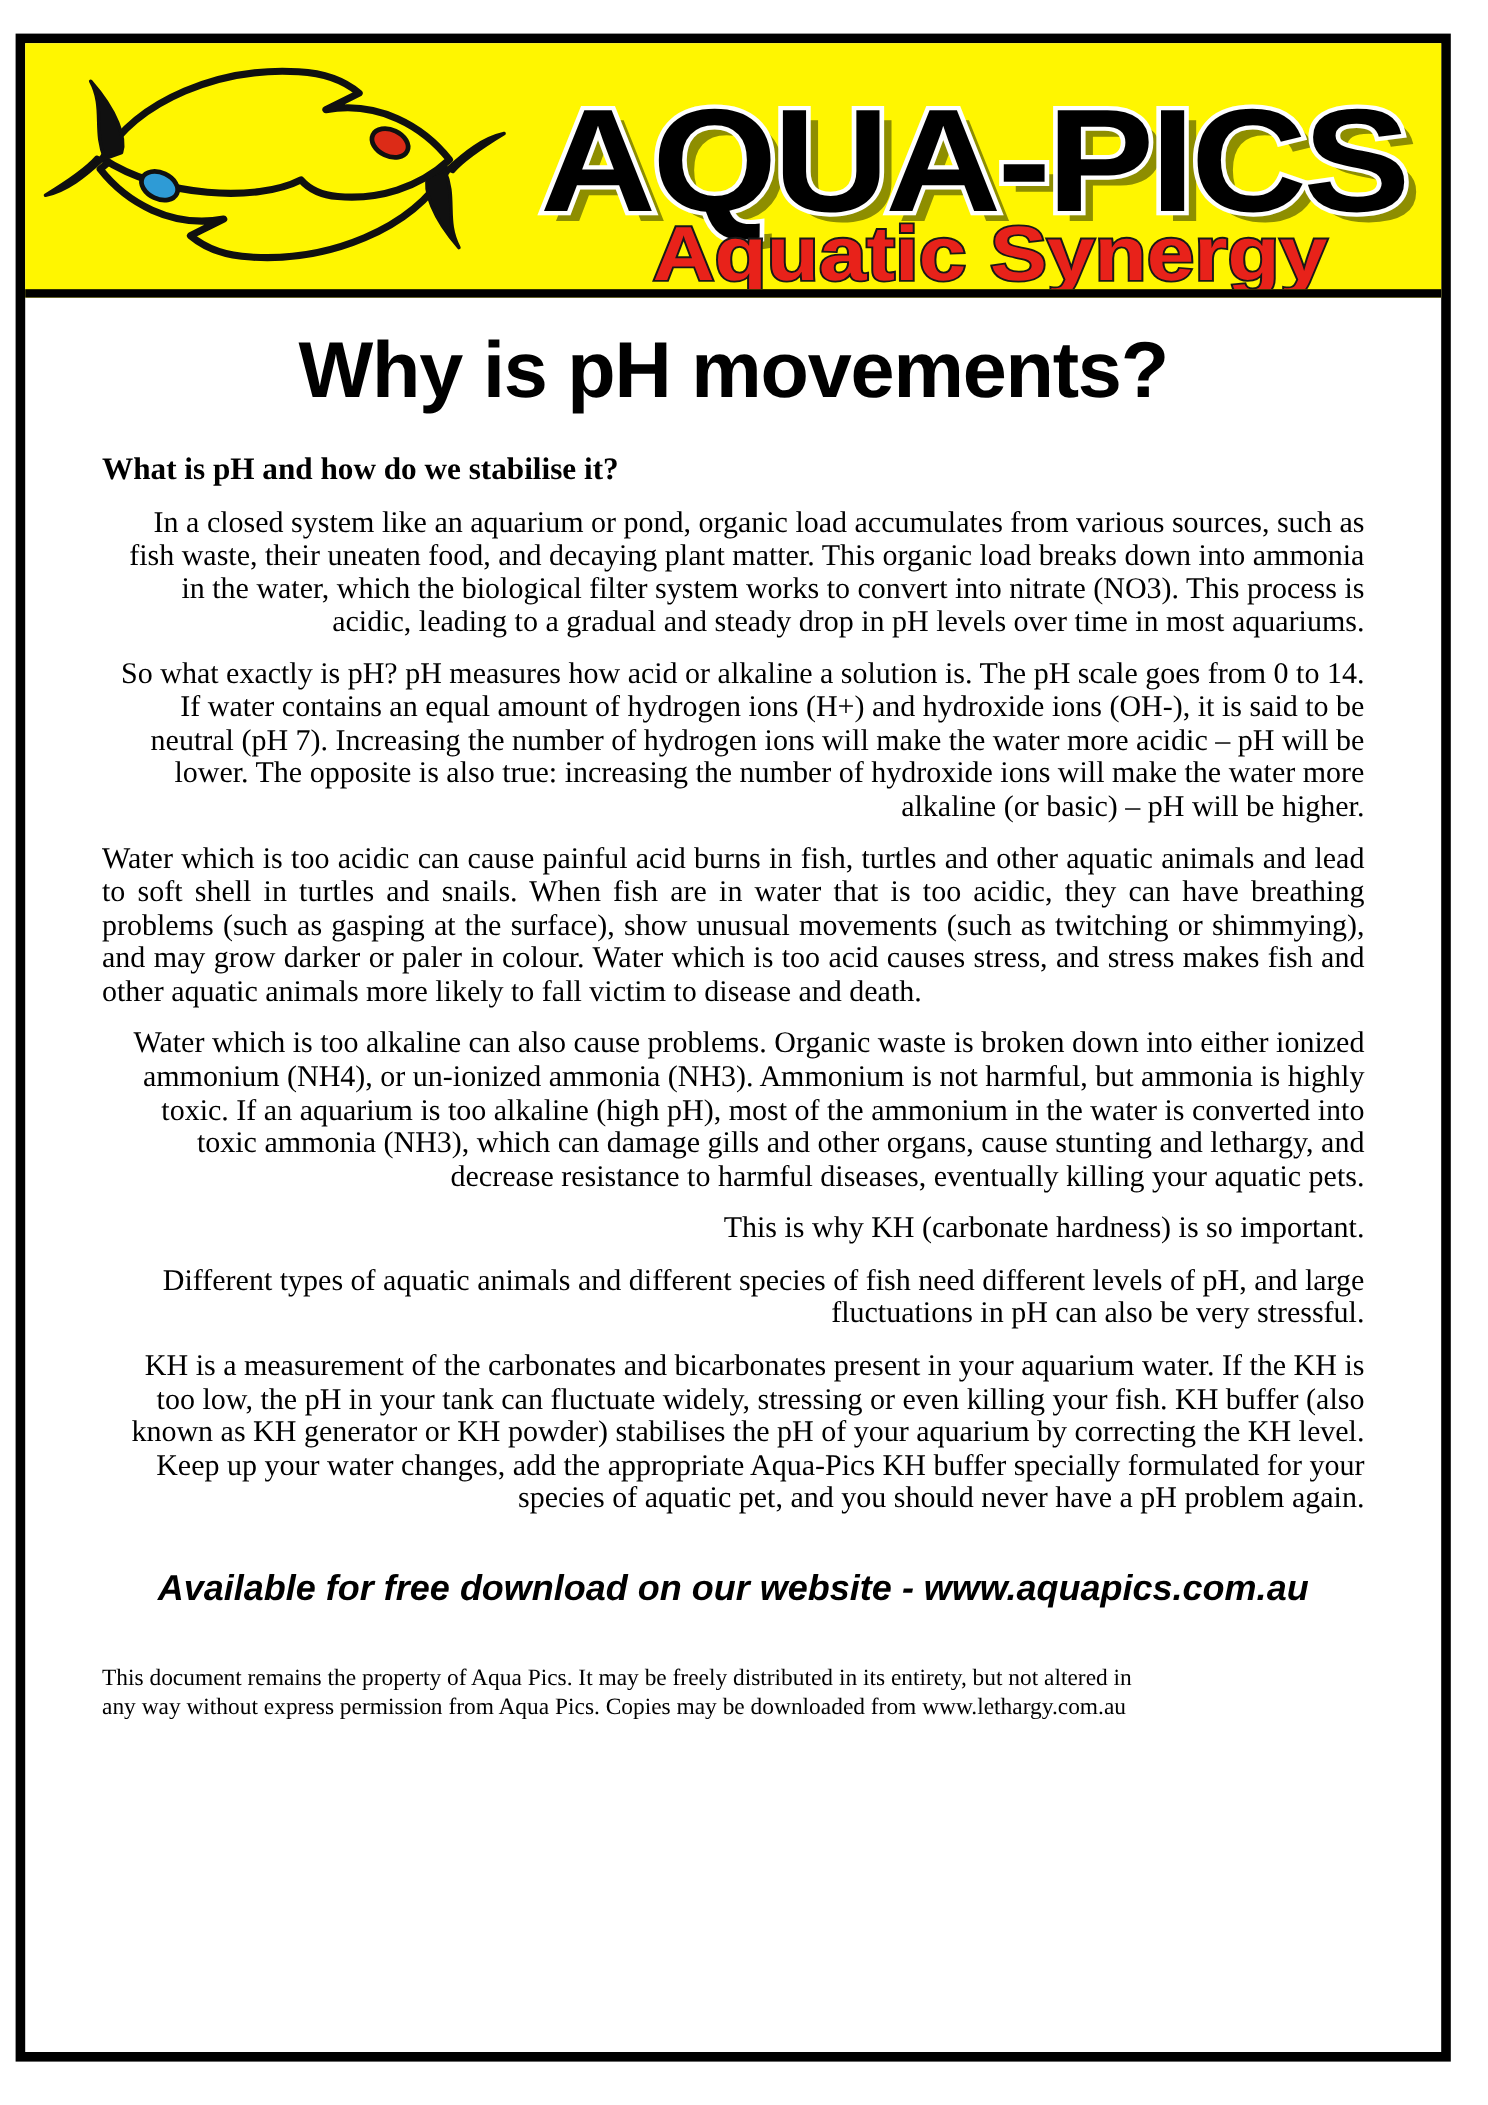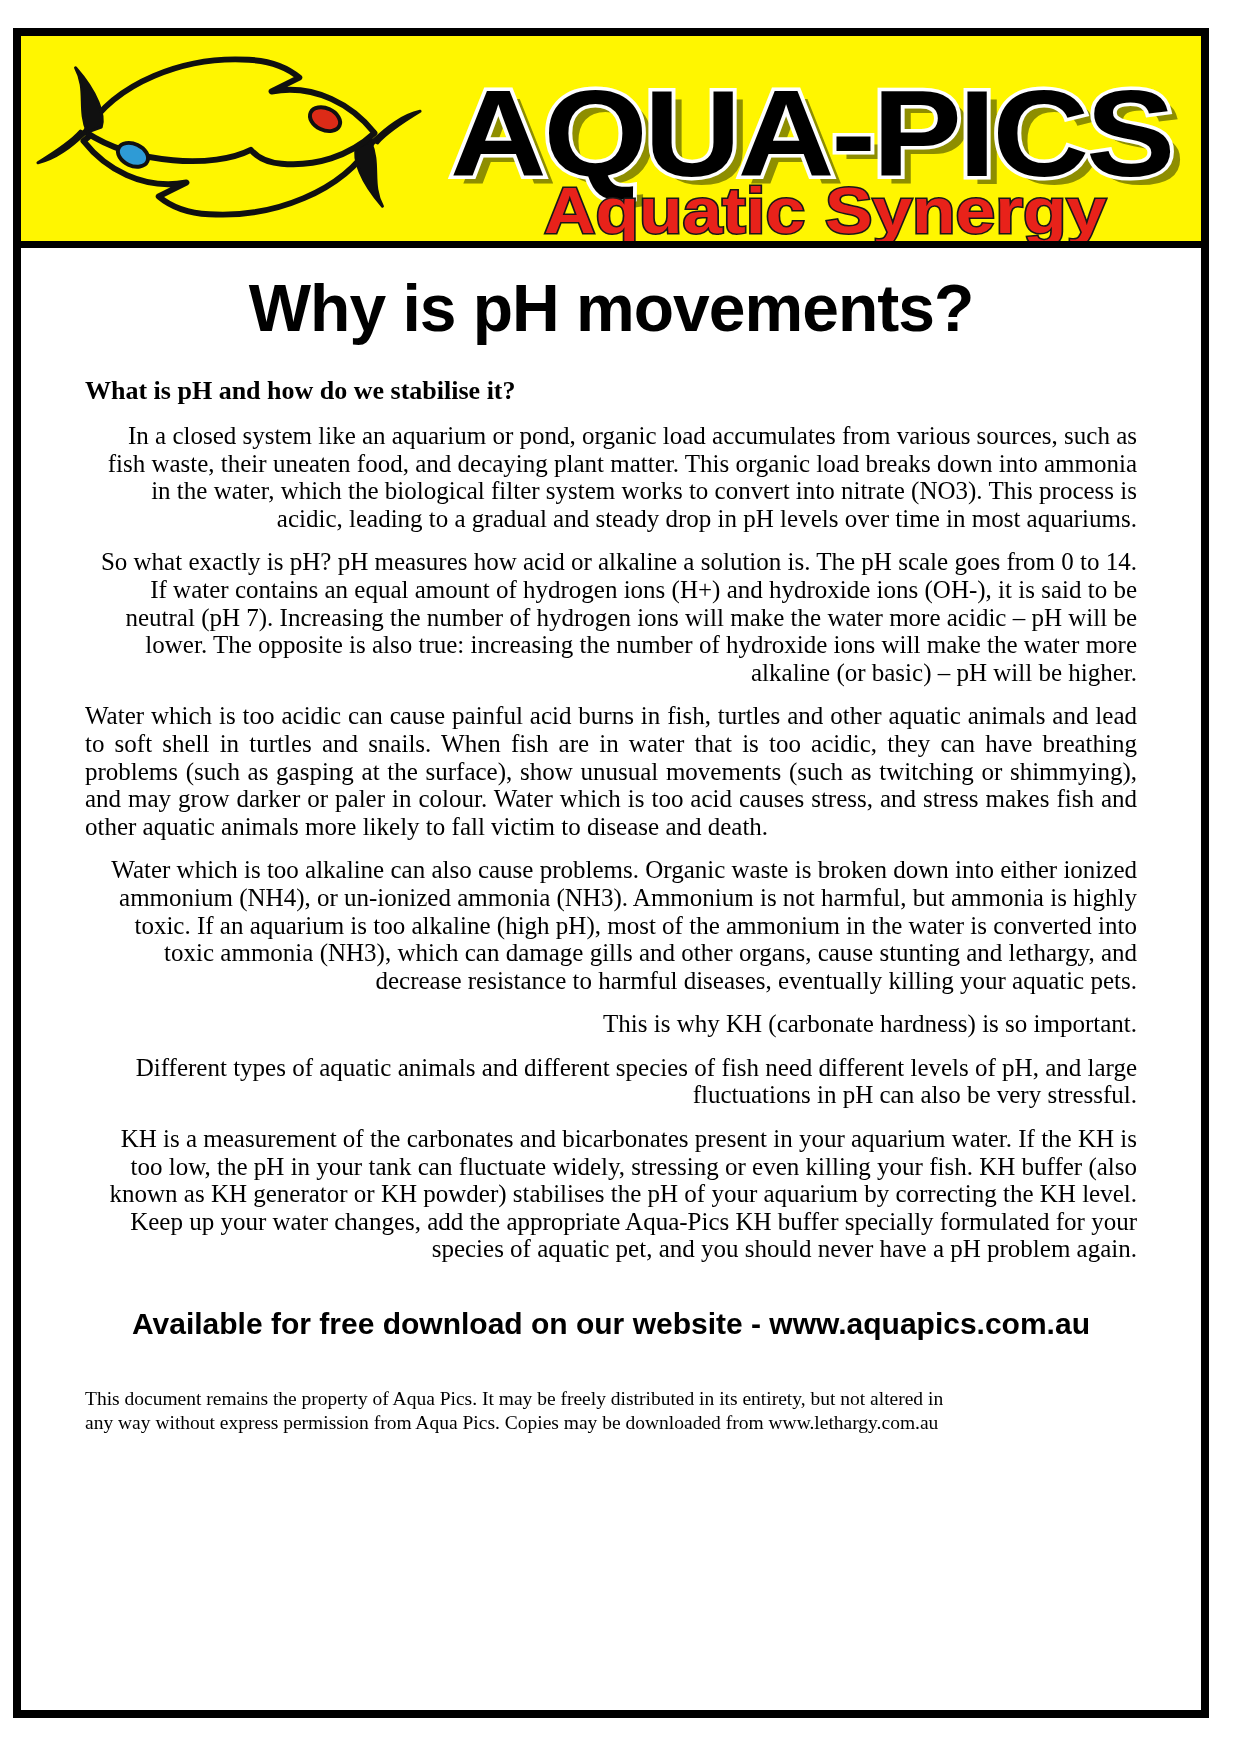--- a/index.html
+++ b/index.html
@@ -36,21 +36,21 @@
     font-size:26px; font-weight:bold;
     margin:30px 0 6px 0;
   }
   .para {
     font-size:25px; line-height:27.6px;
     margin:16px 0 0 0; text-align:right;
   }
   .justify { text-align:justify; }
   .download {
     font-family:"Liberation Sans", sans-serif;
-    font-weight:bold; 
+    font-weight:bold; font-style:italic;
     font-size:30px; text-align:center;
     margin:44px 0 0 0;
   }
   .footnote {
     margin:46px 0 0 0;
     font-size:19.5px; line-height:24px;
     text-align:left;
   }
 </style>
 </head>

